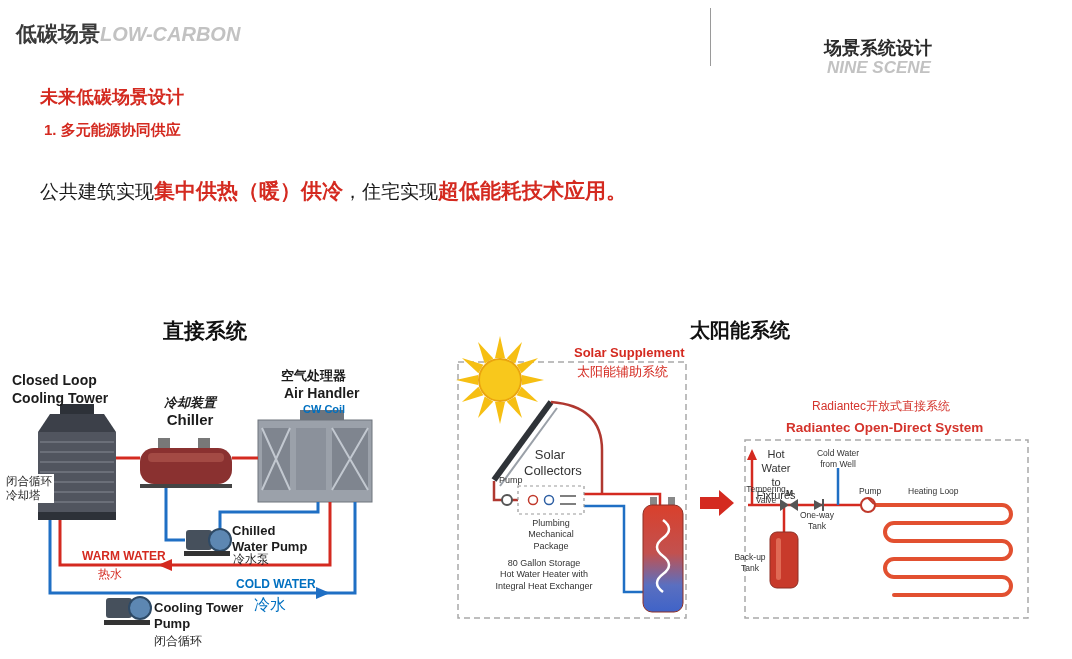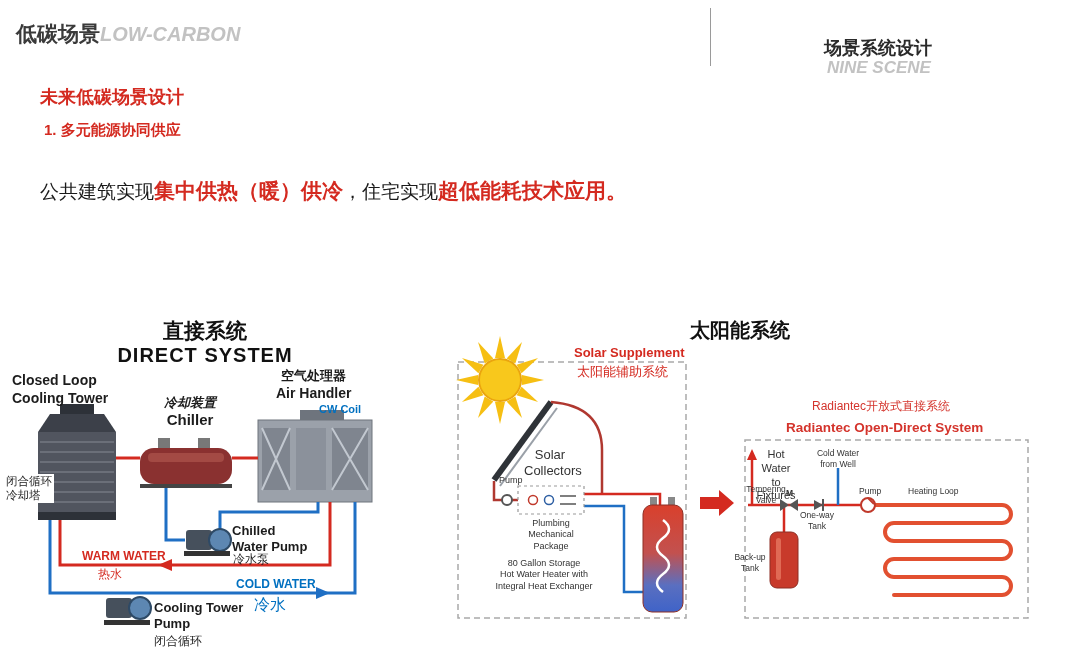--- a/index.html
+++ b/index.html
@@ -169,33 +169,32 @@
       <circle cx="868" cy="505" r="7" fill="#fff" stroke="#c0392b" stroke-width="2"></circle>
       <line x1="868" y1="498" x2="874" y2="504" stroke="#c0392b" stroke-width="2"></line>
     </g>
     <g>
       <rect x="770" y="532" width="28" height="56" rx="7" fill="#c83a2b" stroke="#8d2f25"></rect>
       <rect x="776" y="538" width="5" height="42" rx="2.5" fill="#e06a55"></rect>
     </g>
   </svg>
 
   <div class="lbl b ctr" style="left:118px; top:318px; width:174px; font-size:21px; color:#111;">直接系统</div>
-  <div class="lbl b ctr" style="left:100px; top:343px; width:210px; font-size:20px; letter-spacing:1px; color:#111;">DIRECT SYSTEM</div>
 
   <div class="lbl b pre" style="left:12px; top:372px; font-size:14px;">Closed Loop
 Cooling Tower</div>
   <div class="lbl pre" style="left:4px; top:474px; font-size:11.5px; background:#fff; padding:0 2px;">闭合循环
 冷却塔</div>
 
   <div class="lbl b ctr" style="left:148px; top:395px; width:84px; font-size:13px;font-style:italic;">冷却装置</div>
   <div class="lbl b ctr" style="left:148px; top:411px; width:84px; font-size:15px;">Chiller</div>
 
   <div class="lbl b" style="left:281px; top:368px; font-size:13px;">空气处理器</div>
-  <div class="lbl b" style="left:276px; top:385px; font-size:14px;">Air Handler</div>
-  <div class="lbl b blue" style="left:319px; top:403px; font-size:11px;">CW Coil</div>
+  <div class="lbl b" style="left:284px; top:385px; font-size:14px;">Air Handler</div>
+  <div class="lbl b blue" style="left:303px; top:403px; font-size:11px;">CW Coil</div>
 
   <div class="lbl b pre" style="left:232px; top:523px; font-size:13px;">Chilled
 Water Pump</div>
   <div class="lbl" style="left:233px; top:552px; font-size:12px;">冷水泵</div>
 
   <div class="lbl b red" style="left:82px; top:549px; font-size:12px;">WARM WATER</div>
   <div class="lbl red" style="left:98px; top:567px; font-size:12px;">热水</div>
 
   <div class="lbl b blue" style="left:236px; top:577px; font-size:12px;">COLD WATER</div>
   <div class="lbl blue" style="left:254px; top:595px; font-size:16px;">冷水</div>

